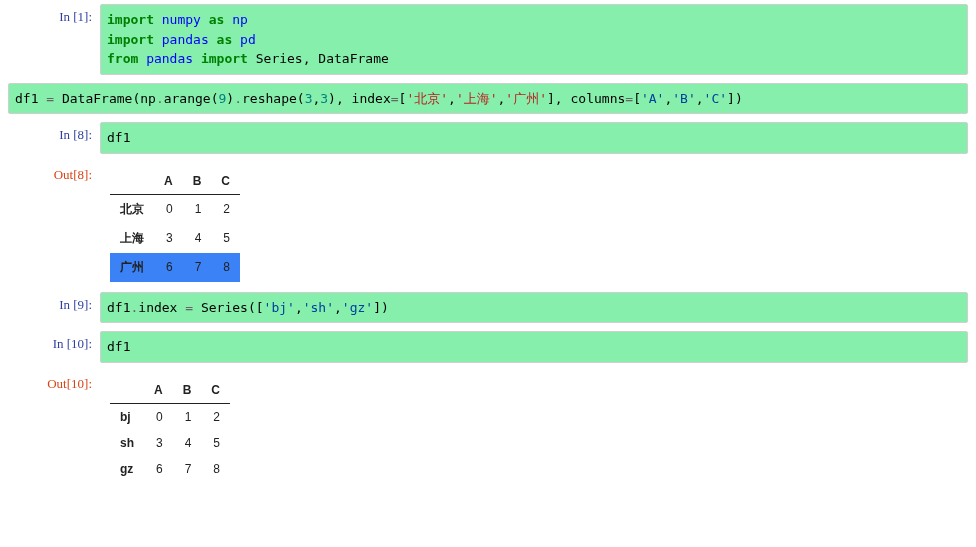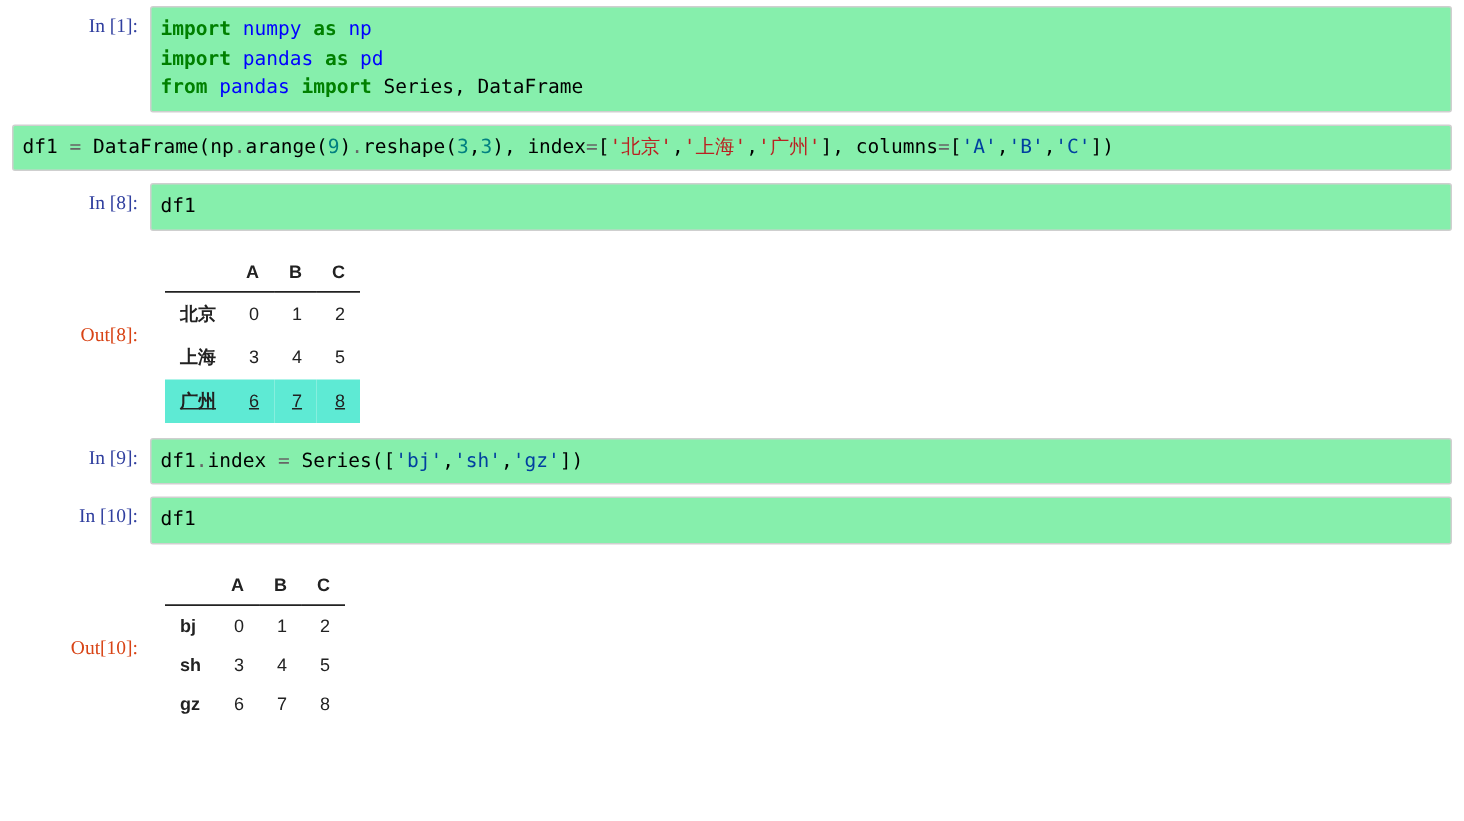--- a/index.html
+++ b/index.html
@@ -15,21 +15,21 @@
   .cell { display: flex; margin-bottom: 8px; }
   .prompt {
     width: 92px;
     min-width: 92px;
     text-align: right;
     padding: 5px 8px 0 0;
     font-family: Liberation Serif, serif;
     font-size: 13px;
   }
   .prompt-in { color: #303F9F; }
-  .prompt-out { color: #D84315; margin-top: 48px; }
+  .prompt-out { color: #D84315; }
   .input-area {
     flex: 1;
     background: #86efac;
     border: 1px solid #cfcfcf;
     border-radius: 2px;
     padding: 5px 6px;
     line-height: 1.5;
     white-space: pre;
     font-family: "Consolas", monospace;
   }
@@ -56,21 +56,21 @@
     text-align: right;
   }
   table.df thead th {
     border-bottom: 1px solid #222;
     font-weight: bold;
   }
   table.df tbody th {
     font-weight: bold;
     text-align: left;
   }
-  .row-highlight { background: #5eead4; text-decoration: underline; }
+  .row-highlight { background: #3b82f6; }
 </style>
 </head>
 <body>
 
 <div class="cell">
   <div class="prompt prompt-in">In  [1]:</div>
   <div class="input-area"><span class="kw-green">import</span> <span class="kw-blue">numpy</span> <span class="kw-green">as</span> <span class="kw-blue">np</span>
 <span class="kw-green">import</span> <span class="kw-blue">pandas</span> <span class="kw-green">as</span> <span class="kw-blue">pd</span>
 <span class="kw-green">from</span> <span class="kw-blue">pandas</span> <span class="kw-green">import</span> <span class="ident">Series, DataFrame</span></div>
 </div>

